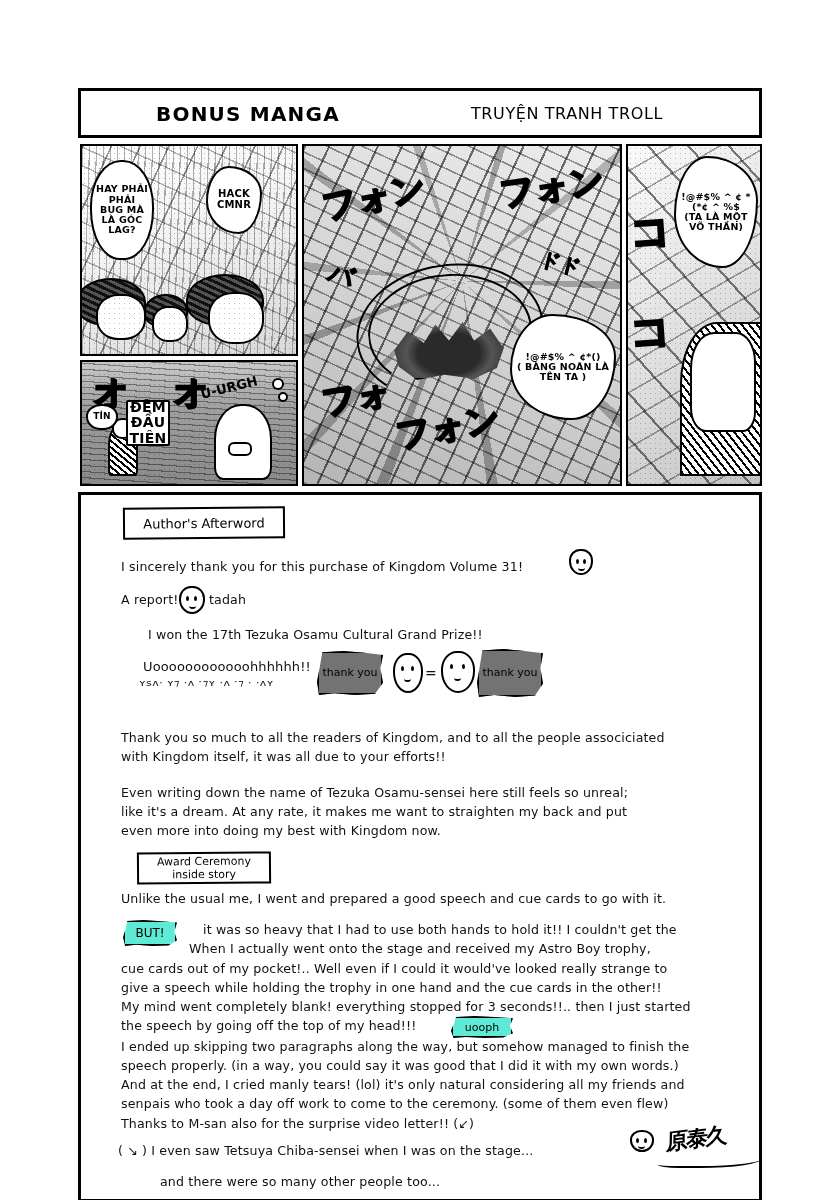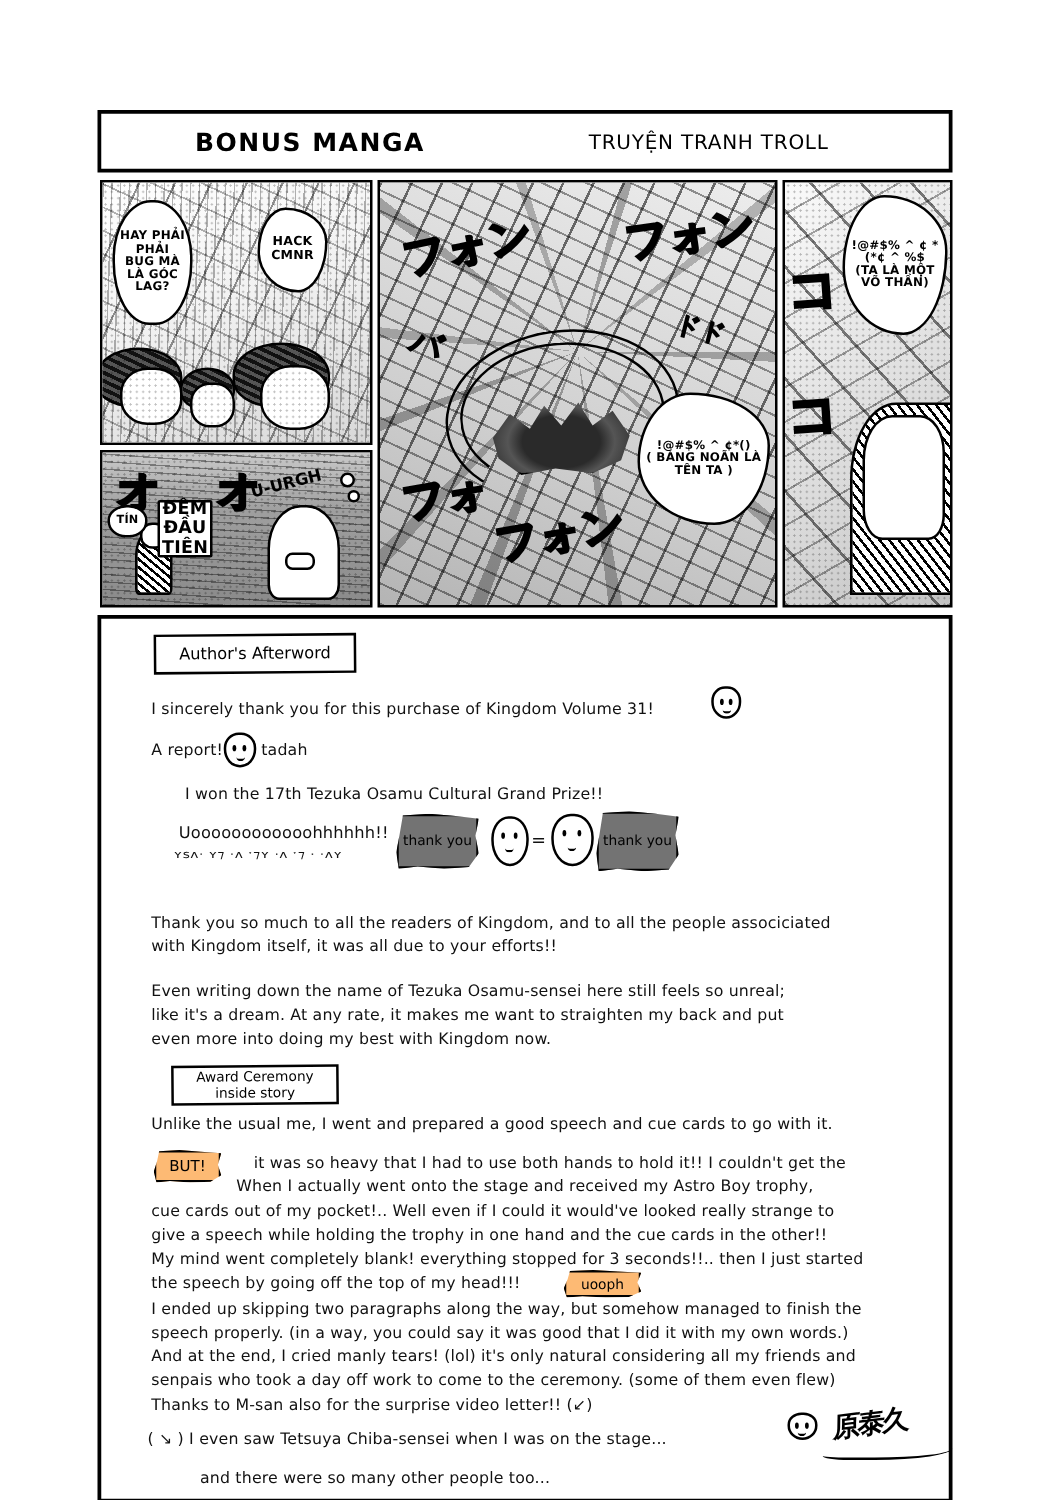--- a/index.html
+++ b/index.html
@@ -170,21 +170,21 @@
 
   .tybub{
     position:absolute;background:#737373;border:2px solid #000;
     font-family:"DejaVu Sans", sans-serif;font-size:11px;text-align:center;
     display:flex;flex-direction:column;align-items:center;justify-content:center;
     line-height:1.15;box-sizing:border-box;
     clip-path:polygon(8% 3%,40% 0,72% 4%,100% 9%,96% 40%,100% 72%,88% 97%,
                       58% 100%,26% 96%,3% 100%,0 70%,4% 38%);
   }
   .smallbub{
-    position:absolute;background:#fdba74;border:2px solid #000;
+    position:absolute;background:#5eead4;border:2px solid #000;
     font-family:"DejaVu Sans", sans-serif;font-size:12px;
     display:flex;align-items:center;justify-content:center;
     clip-path:polygon(8% 4%,38% 0,70% 5%,100% 10%,95% 45%,100% 78%,84% 98%,
                       54% 100%,24% 95%,4% 100%,0 66%,5% 34%);
     box-sizing:border-box;
   }
 
   
   .scrib{
     position:absolute;

